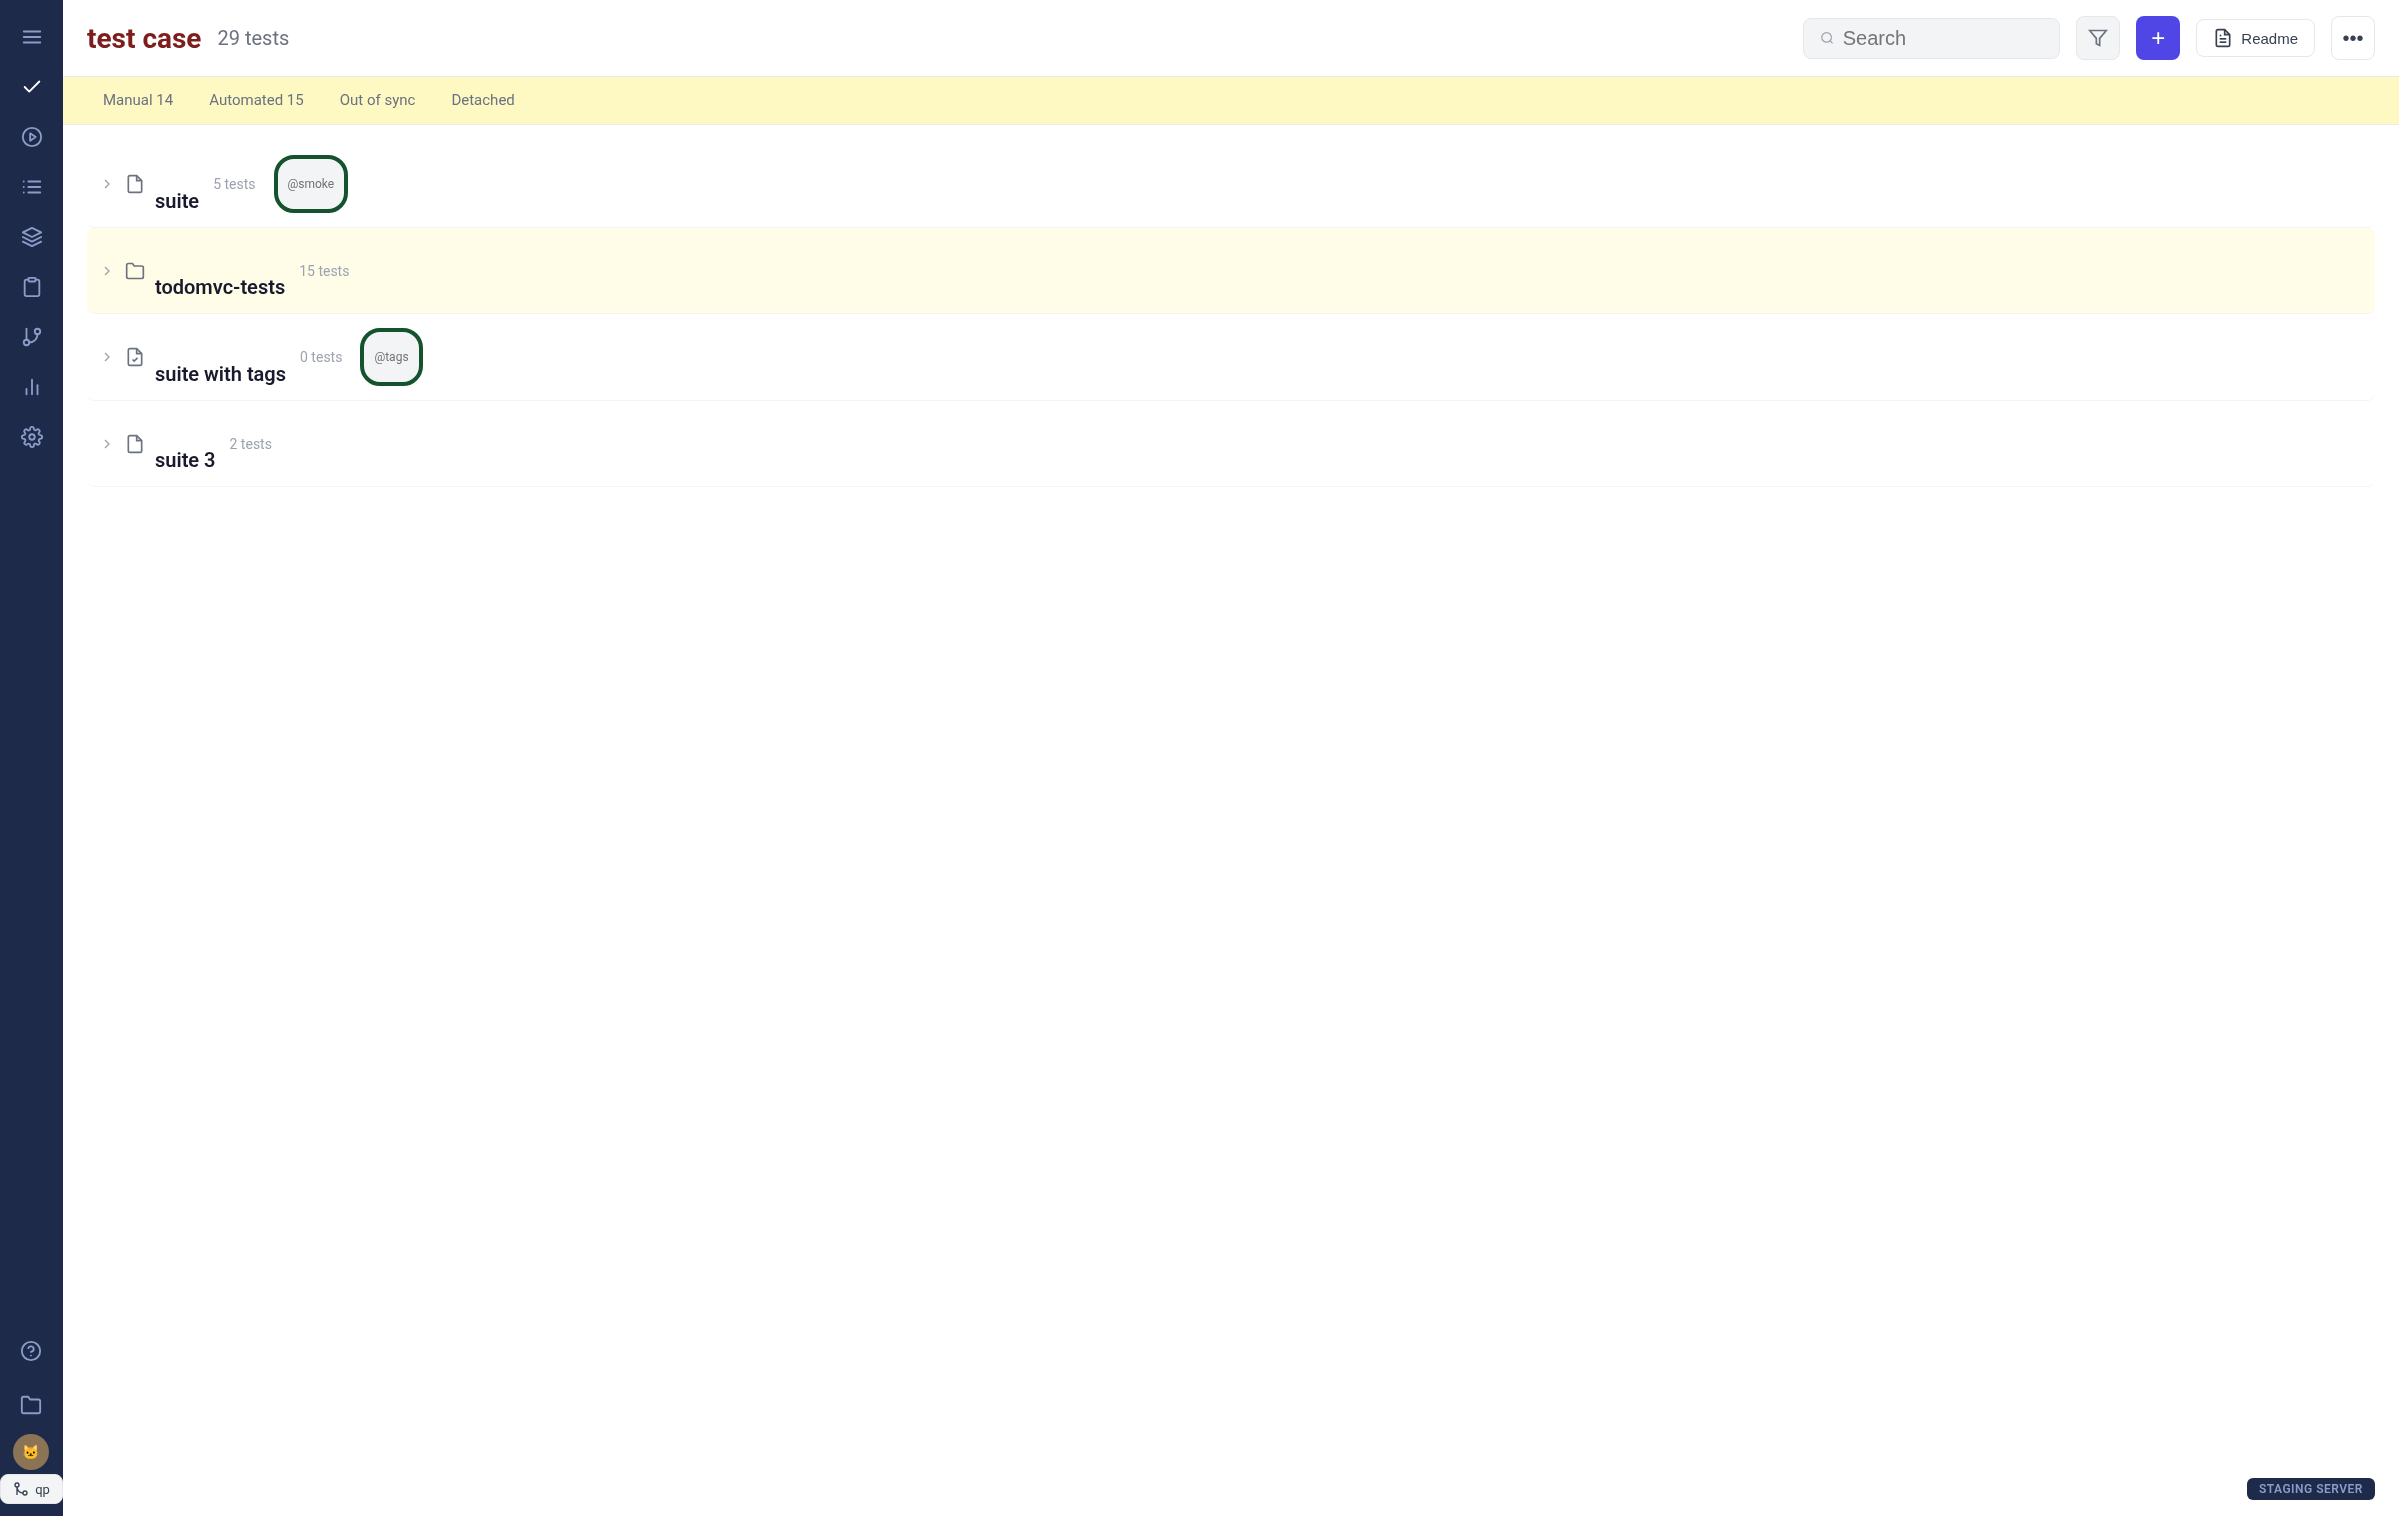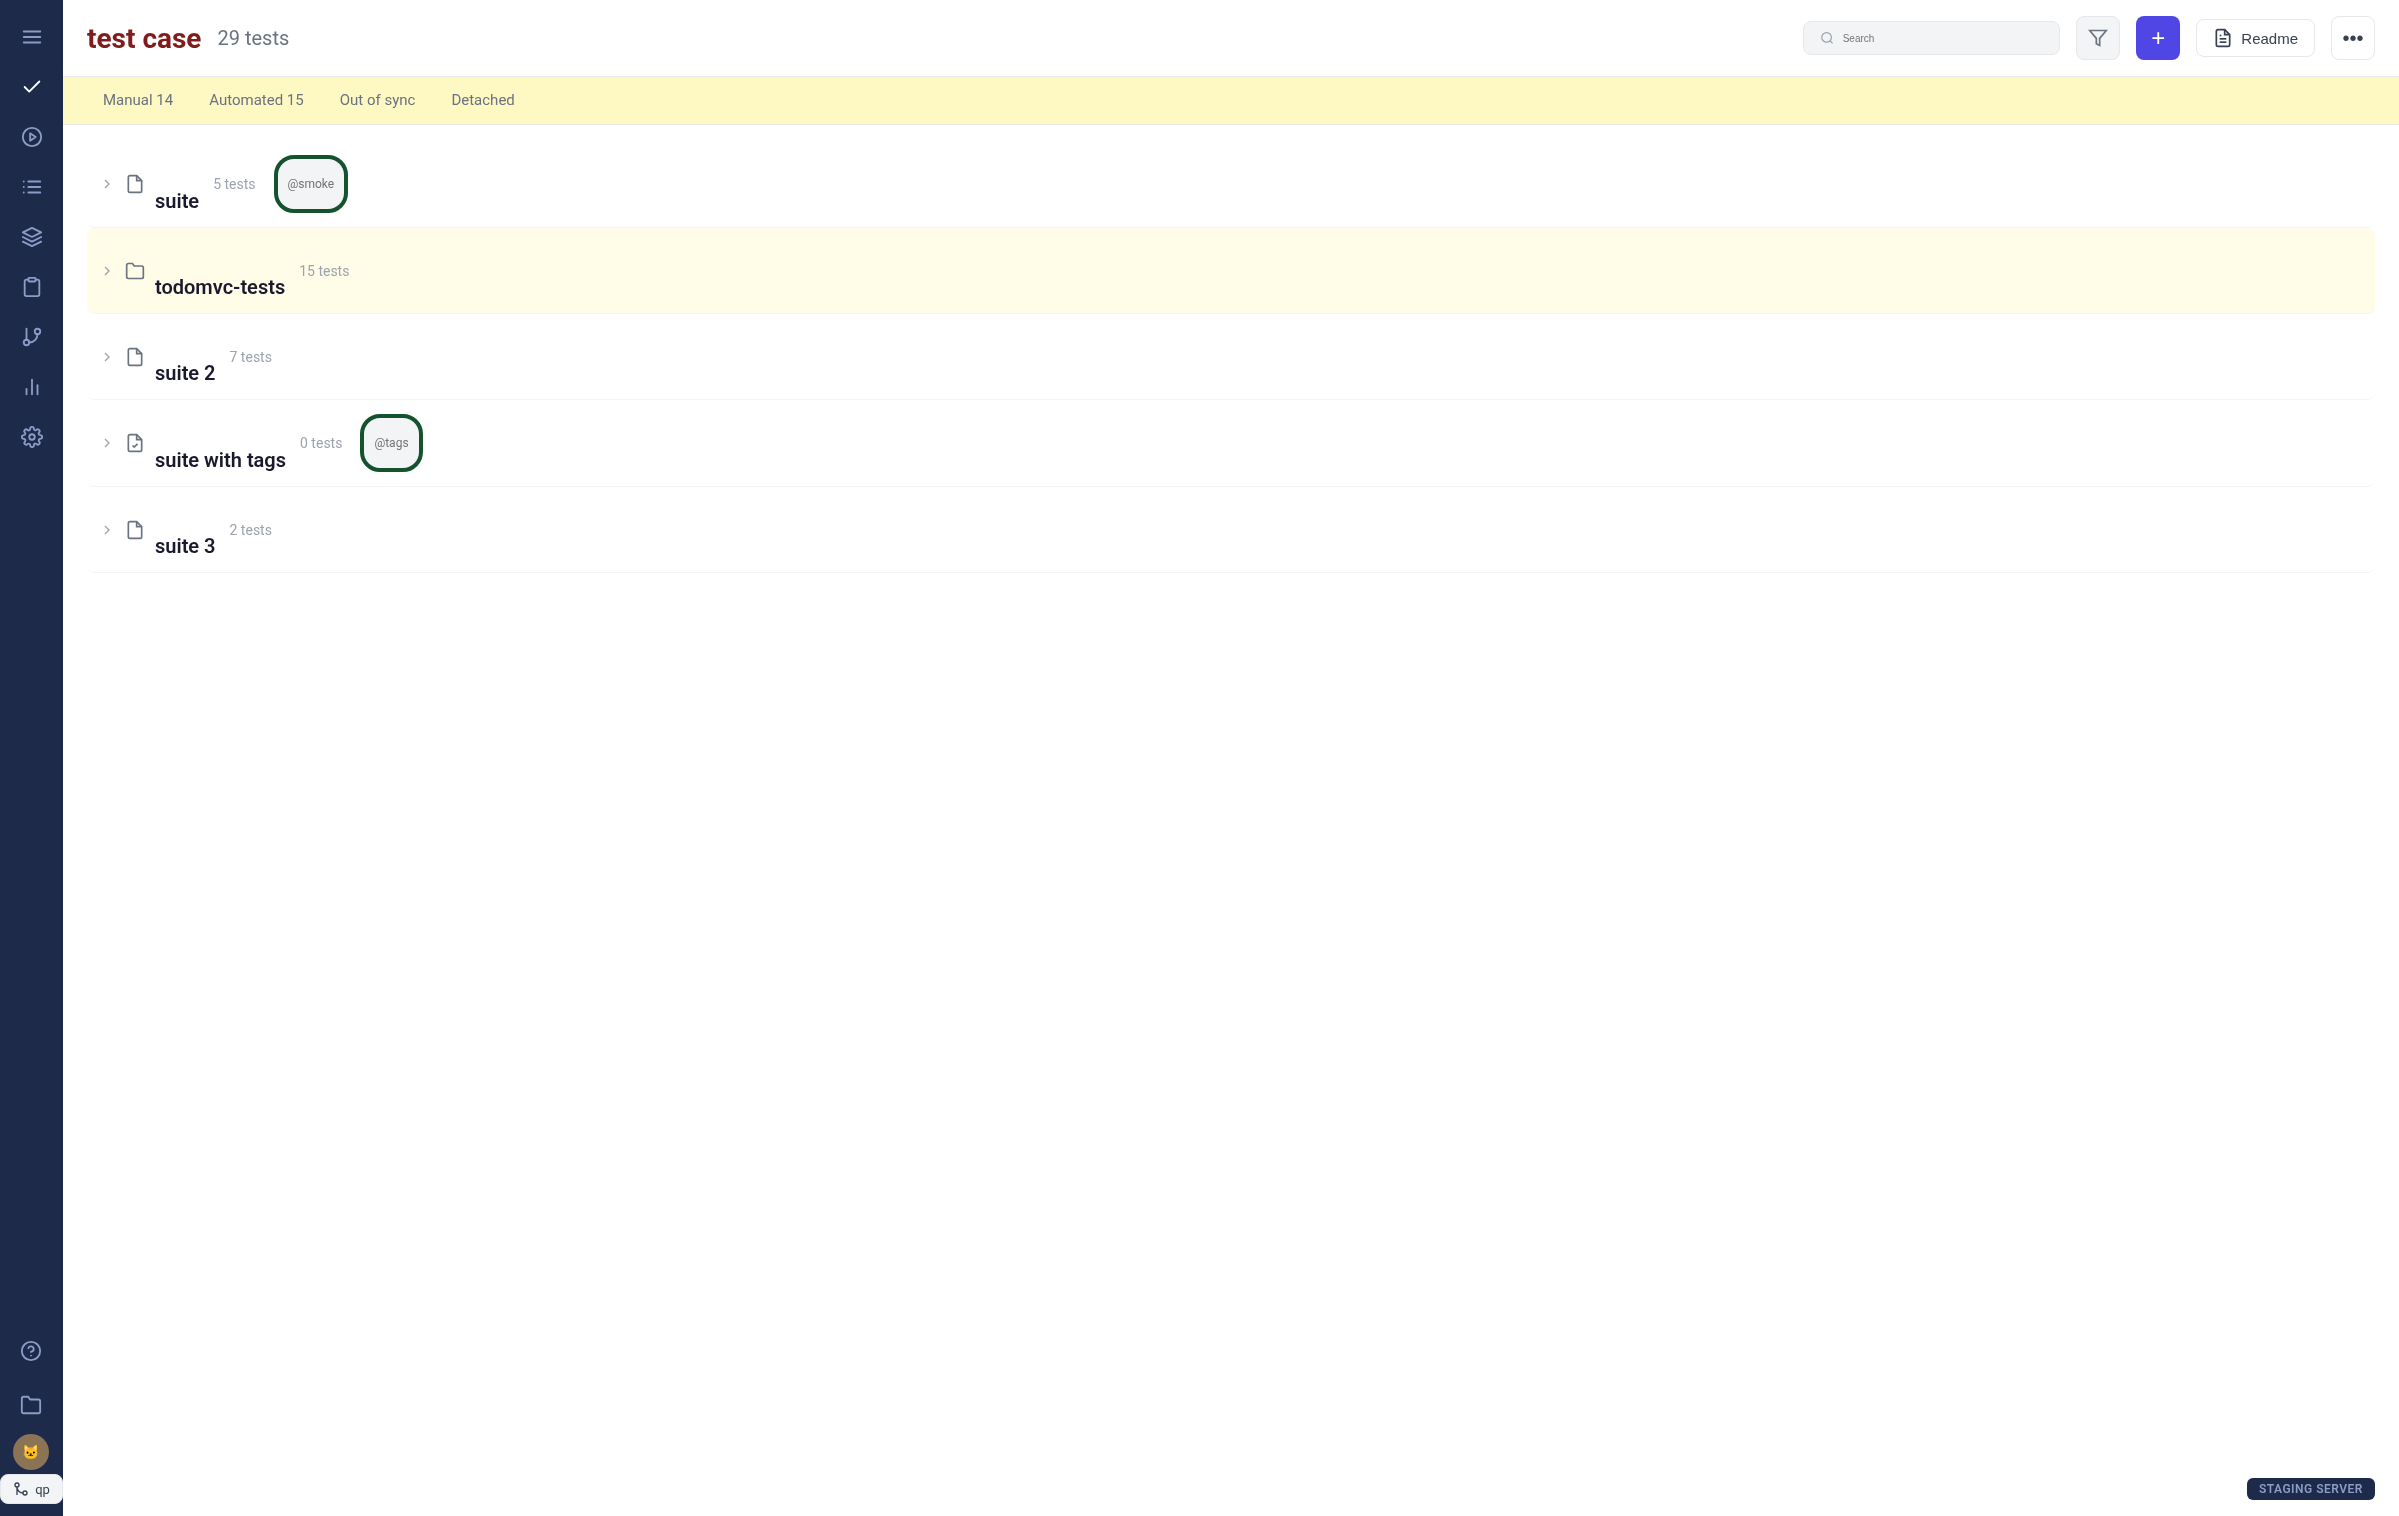--- a/index.html
+++ b/index.html
@@ -55,21 +55,21 @@
       border: 1px solid #e5e7eb;
       border-radius: 8px;
       padding: 8px 16px;
       width: 257px;
       gap: 8px;
     }
     .search-box input {
       border: none;
       background: transparent;
       outline: none;
-      font-size: 10px;
+      font-size: 20px;
       color: #4d7c0f;
       width: 100%;
     }
     .search-icon-svg { color: #9ca3af; }
     .filter-btn {
       background: #f3f4f6;
       border: 1px solid #e5e7eb;
       border-radius: 8px;
       width: 44px;
       height: 44px;
@@ -343,31 +343,20 @@
       <svg class="chevron-icon" viewBox="0 0 24 24" fill="none" stroke="currentColor" stroke-width="2">
           <polyline points="9 18 15 12 9 6"></polyline>
         </svg>
       <svg class="suite-icon" viewBox="0 0 24 24" fill="none" stroke="currentColor" stroke-width="2">
           <path d="M22 19a2 2 0 0 1-2 2H4a2 2 0 0 1-2-2V5a2 2 0 0 1 2-2h5l2 3h9a2 2 0 0 1 2 2z"></path>
         </svg>
       <span class="suite-name">todomvc-tests</span>
       <span class="suite-count">15 tests</span>
     </div>
 
-    <div class="suite-row">
-      <svg class="chevron-icon" viewBox="0 0 24 24" fill="none" stroke="currentColor" stroke-width="2">
-          <polyline points="9 18 15 12 9 6"></polyline>
-        </svg>
-      <svg class="suite-icon" viewBox="0 0 24 24" fill="none" stroke="currentColor" stroke-width="2">
-          <path d="M14 2H6a2 2 0 0 0-2 2v16a2 2 0 0 0 2 2h12a2 2 0 0 0 2-2V8z"></path>
-          <polyline points="14 2 14 8 20 8"></polyline>
-        </svg>
-      <span class="suite-name">suite 2</span>
-      <span class="suite-count">7 tests</span>
-    </div>
 
     <div class="suite-row">
       <svg class="chevron-icon" viewBox="0 0 24 24" fill="none" stroke="currentColor" stroke-width="2">
           <polyline points="9 18 15 12 9 6"></polyline>
         </svg>
       <svg class="suite-icon" viewBox="0 0 24 24" fill="none" stroke="currentColor" stroke-width="2">
           <path d="M14 2H6a2 2 0 0 0-2 2v16a2 2 0 0 0 2 2h12a2 2 0 0 0 2-2V8z"></path>
           <polyline points="14 2 14 8 20 8"></polyline>
           <polyline points="9 15 11 17 15 13"></polyline>
         </svg>

